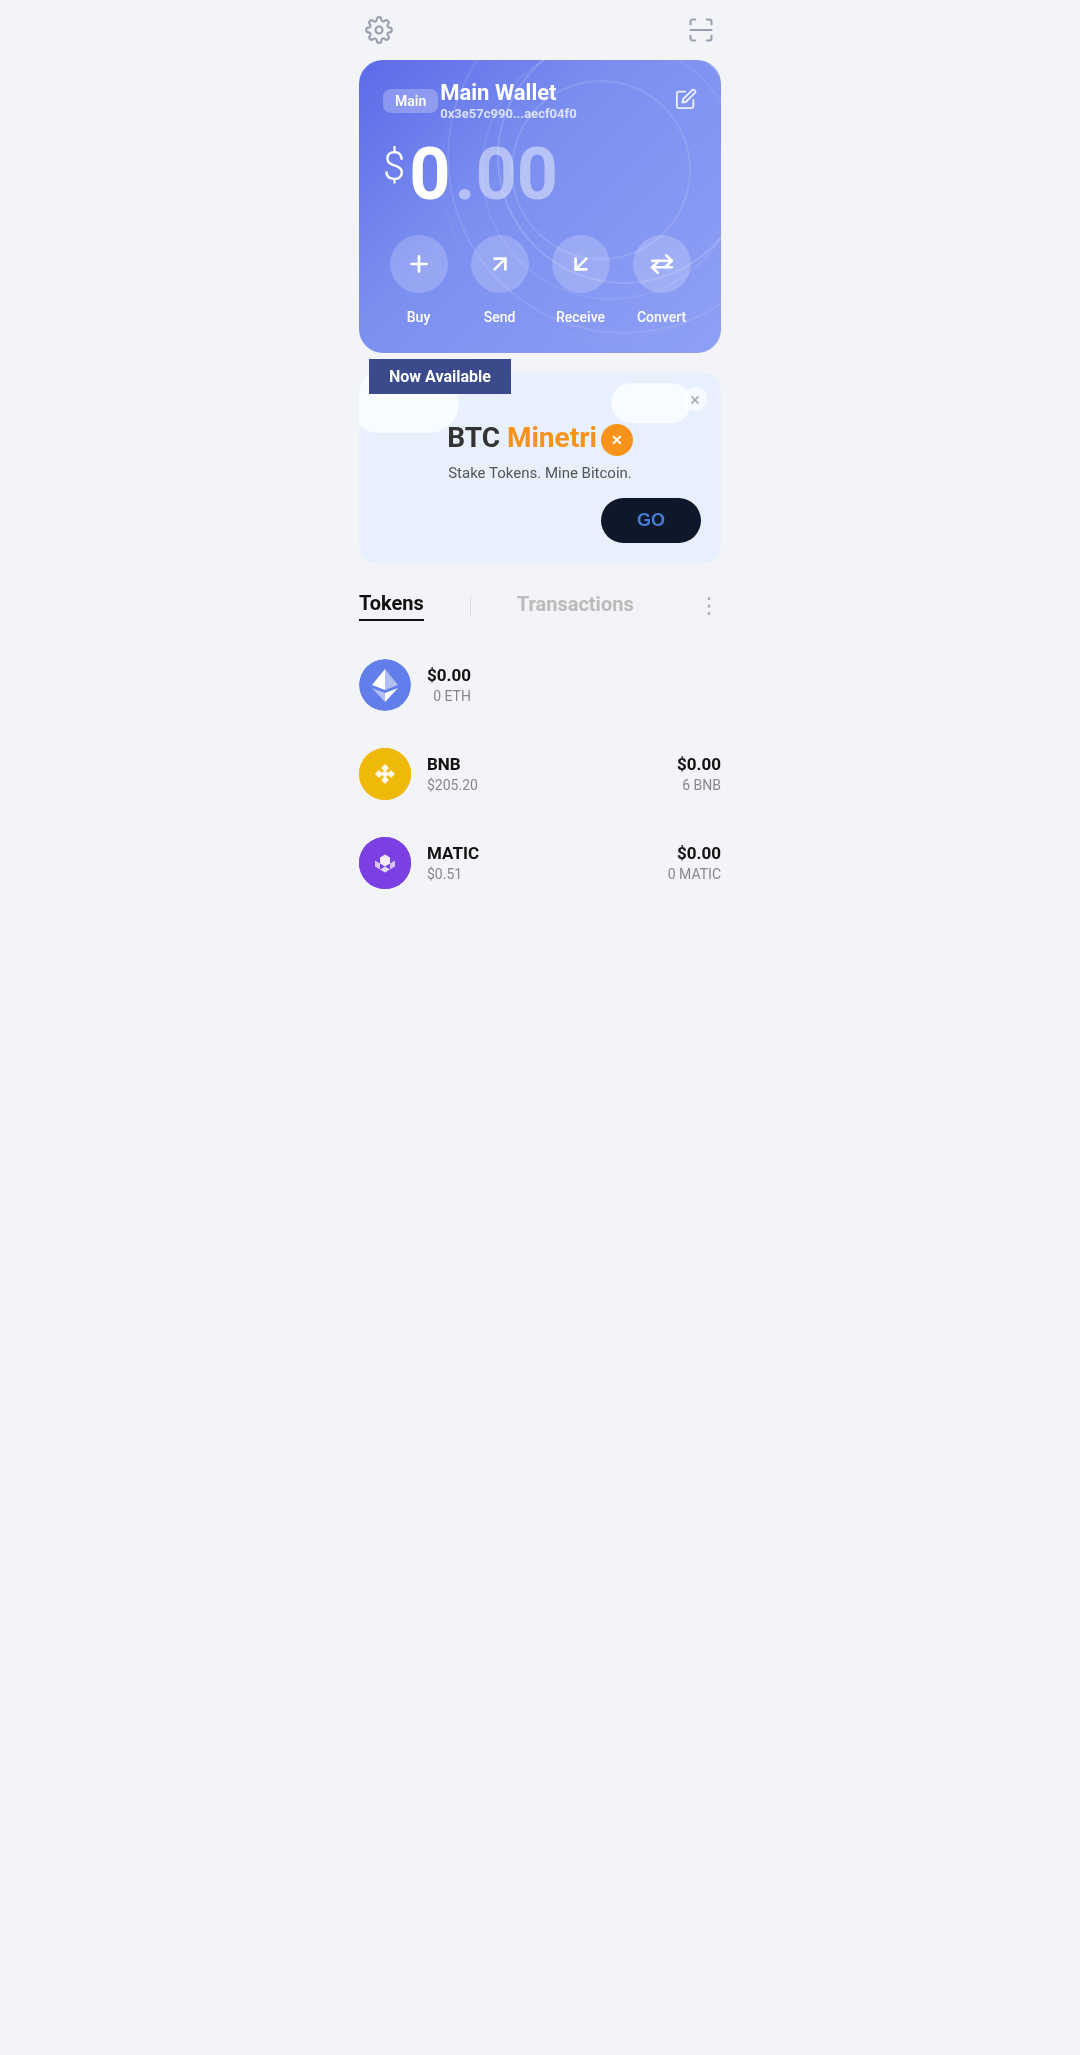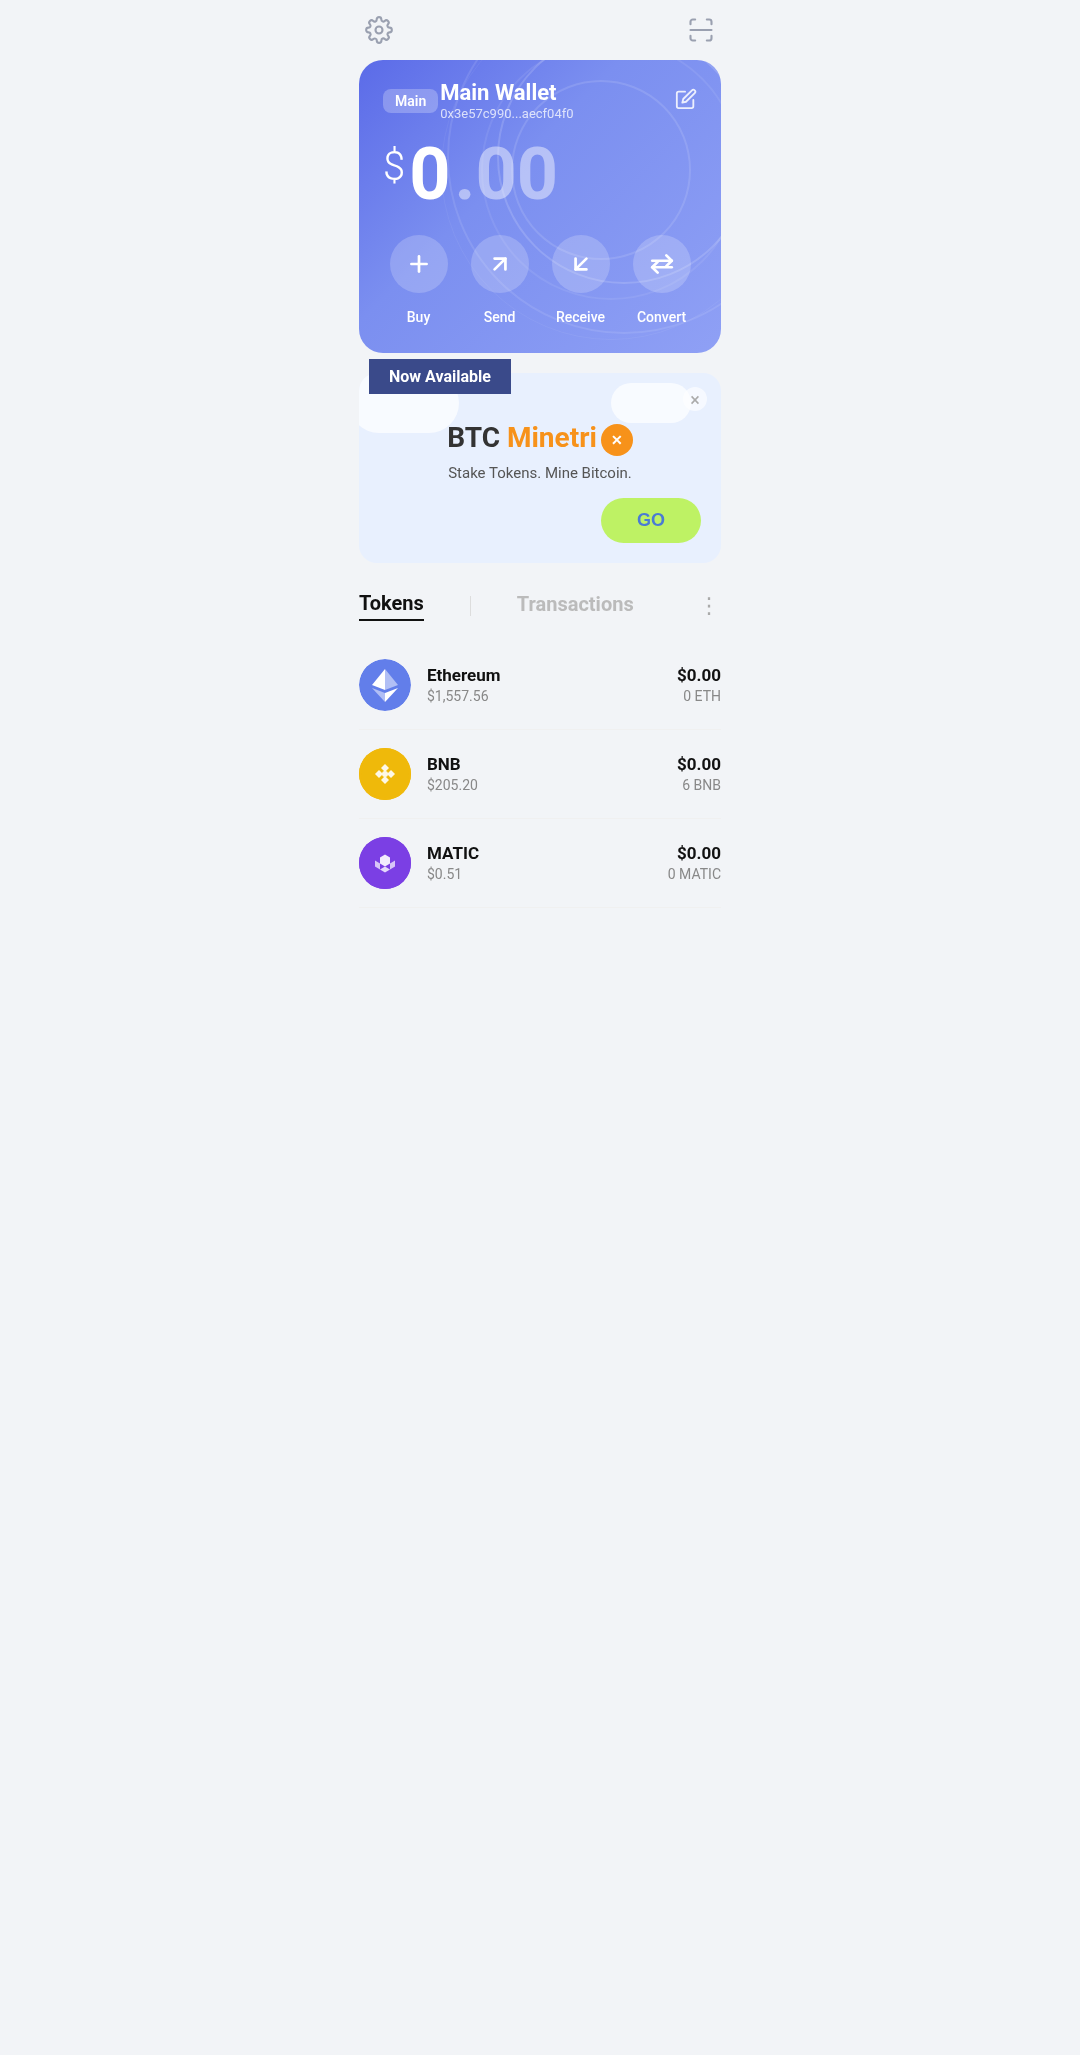--- a/index.html
+++ b/index.html
@@ -110,20 +110,21 @@
     .wallet-name {
       font-size: 22px;
       font-weight: 700;
       color: white;
     }
 
     .wallet-address {
       font-size: 13px;
       color: rgba(255,255,255,0.75);
       margin-top: 1px;
+      font-weight: bold;
     }
 
     .edit-icon {
       color: rgba(255,255,255,0.8);
       font-size: 18px;
       cursor: pointer;
     }
 
     .balance-row {
       display: flex;
@@ -288,21 +289,21 @@
     }
 
     .banner-subtitle {
       color: #555;
       font-size: 15px;
       margin-bottom: 16px;
     }
 
     .banner-go-btn {
       float: right;
-      background: #bef264;
+      background: #0f172a;
       color: #4a7bd4;
       font-size: 18px;
       font-weight: 700;
       padding: 12px 36px;
       border-radius: 30px;
       cursor: pointer;
       border: none;
     }
 
     
@@ -549,24 +550,20 @@
     <div class="token-item">
       <div class="eth-icon">
         <svg width="52" height="52" viewBox="0 0 52 52">
           <circle cx="26" cy="26" r="26" fill="#627eea"></circle>
           <polygon points="26,10 26,31 39,26" fill="rgba(255,255,255,0.5)"></polygon>
           <polygon points="26,10 13,26 26,31" fill="white"></polygon>
           <polygon points="26,34 13,29 26,43" fill="rgba(255,255,255,0.5)"></polygon>
           <polygon points="26,34 39,29 26,43" fill="white"></polygon>
         </svg>
       </div>
-      <div class="token-info">
-        <div class="token-name">Ethereum</div>
-        <div class="token-price">$1,557.56</div>
-      </div>
       <div class="token-balance">
         <div class="token-value">$0.00</div>
         <div class="token-amount">0 ETH</div>
       </div>
     </div>
 
     <div class="token-item">
       <div class="token-icon token-icon-bnb">
         <svg width="52" height="52" viewBox="0 0 52 52">
           <circle cx="26" cy="26" r="26" fill="#f0b90b"></circle>

